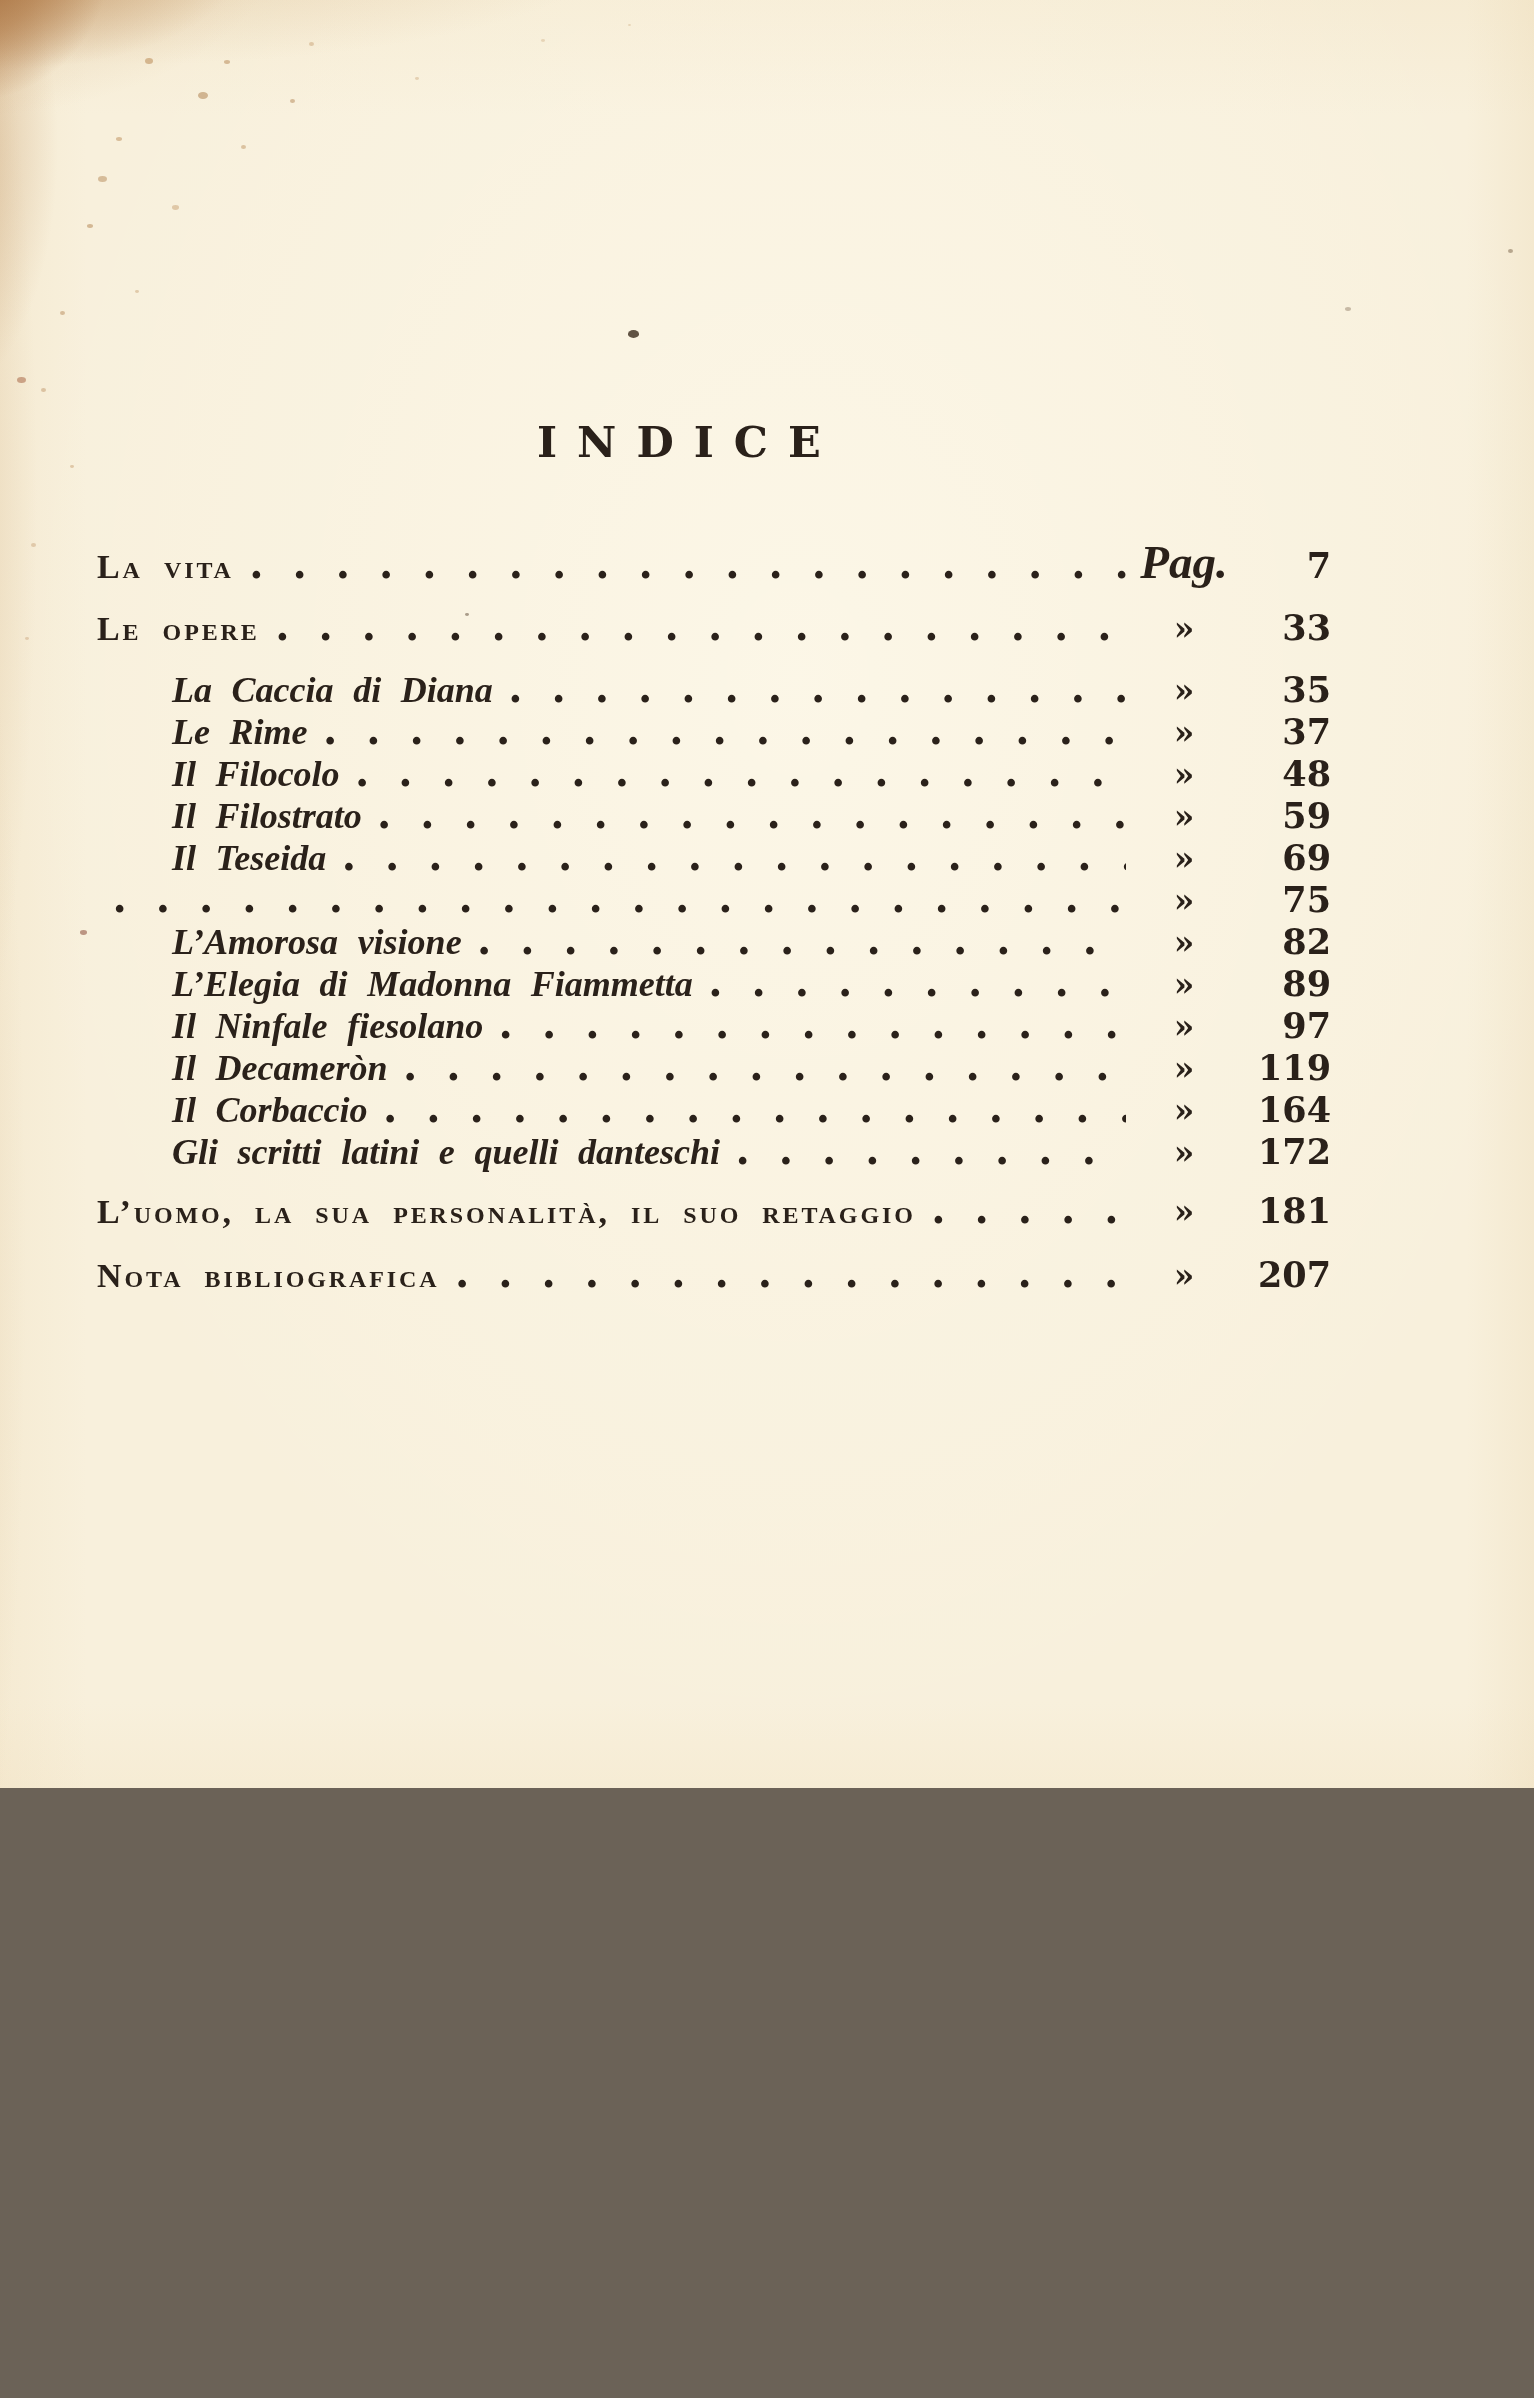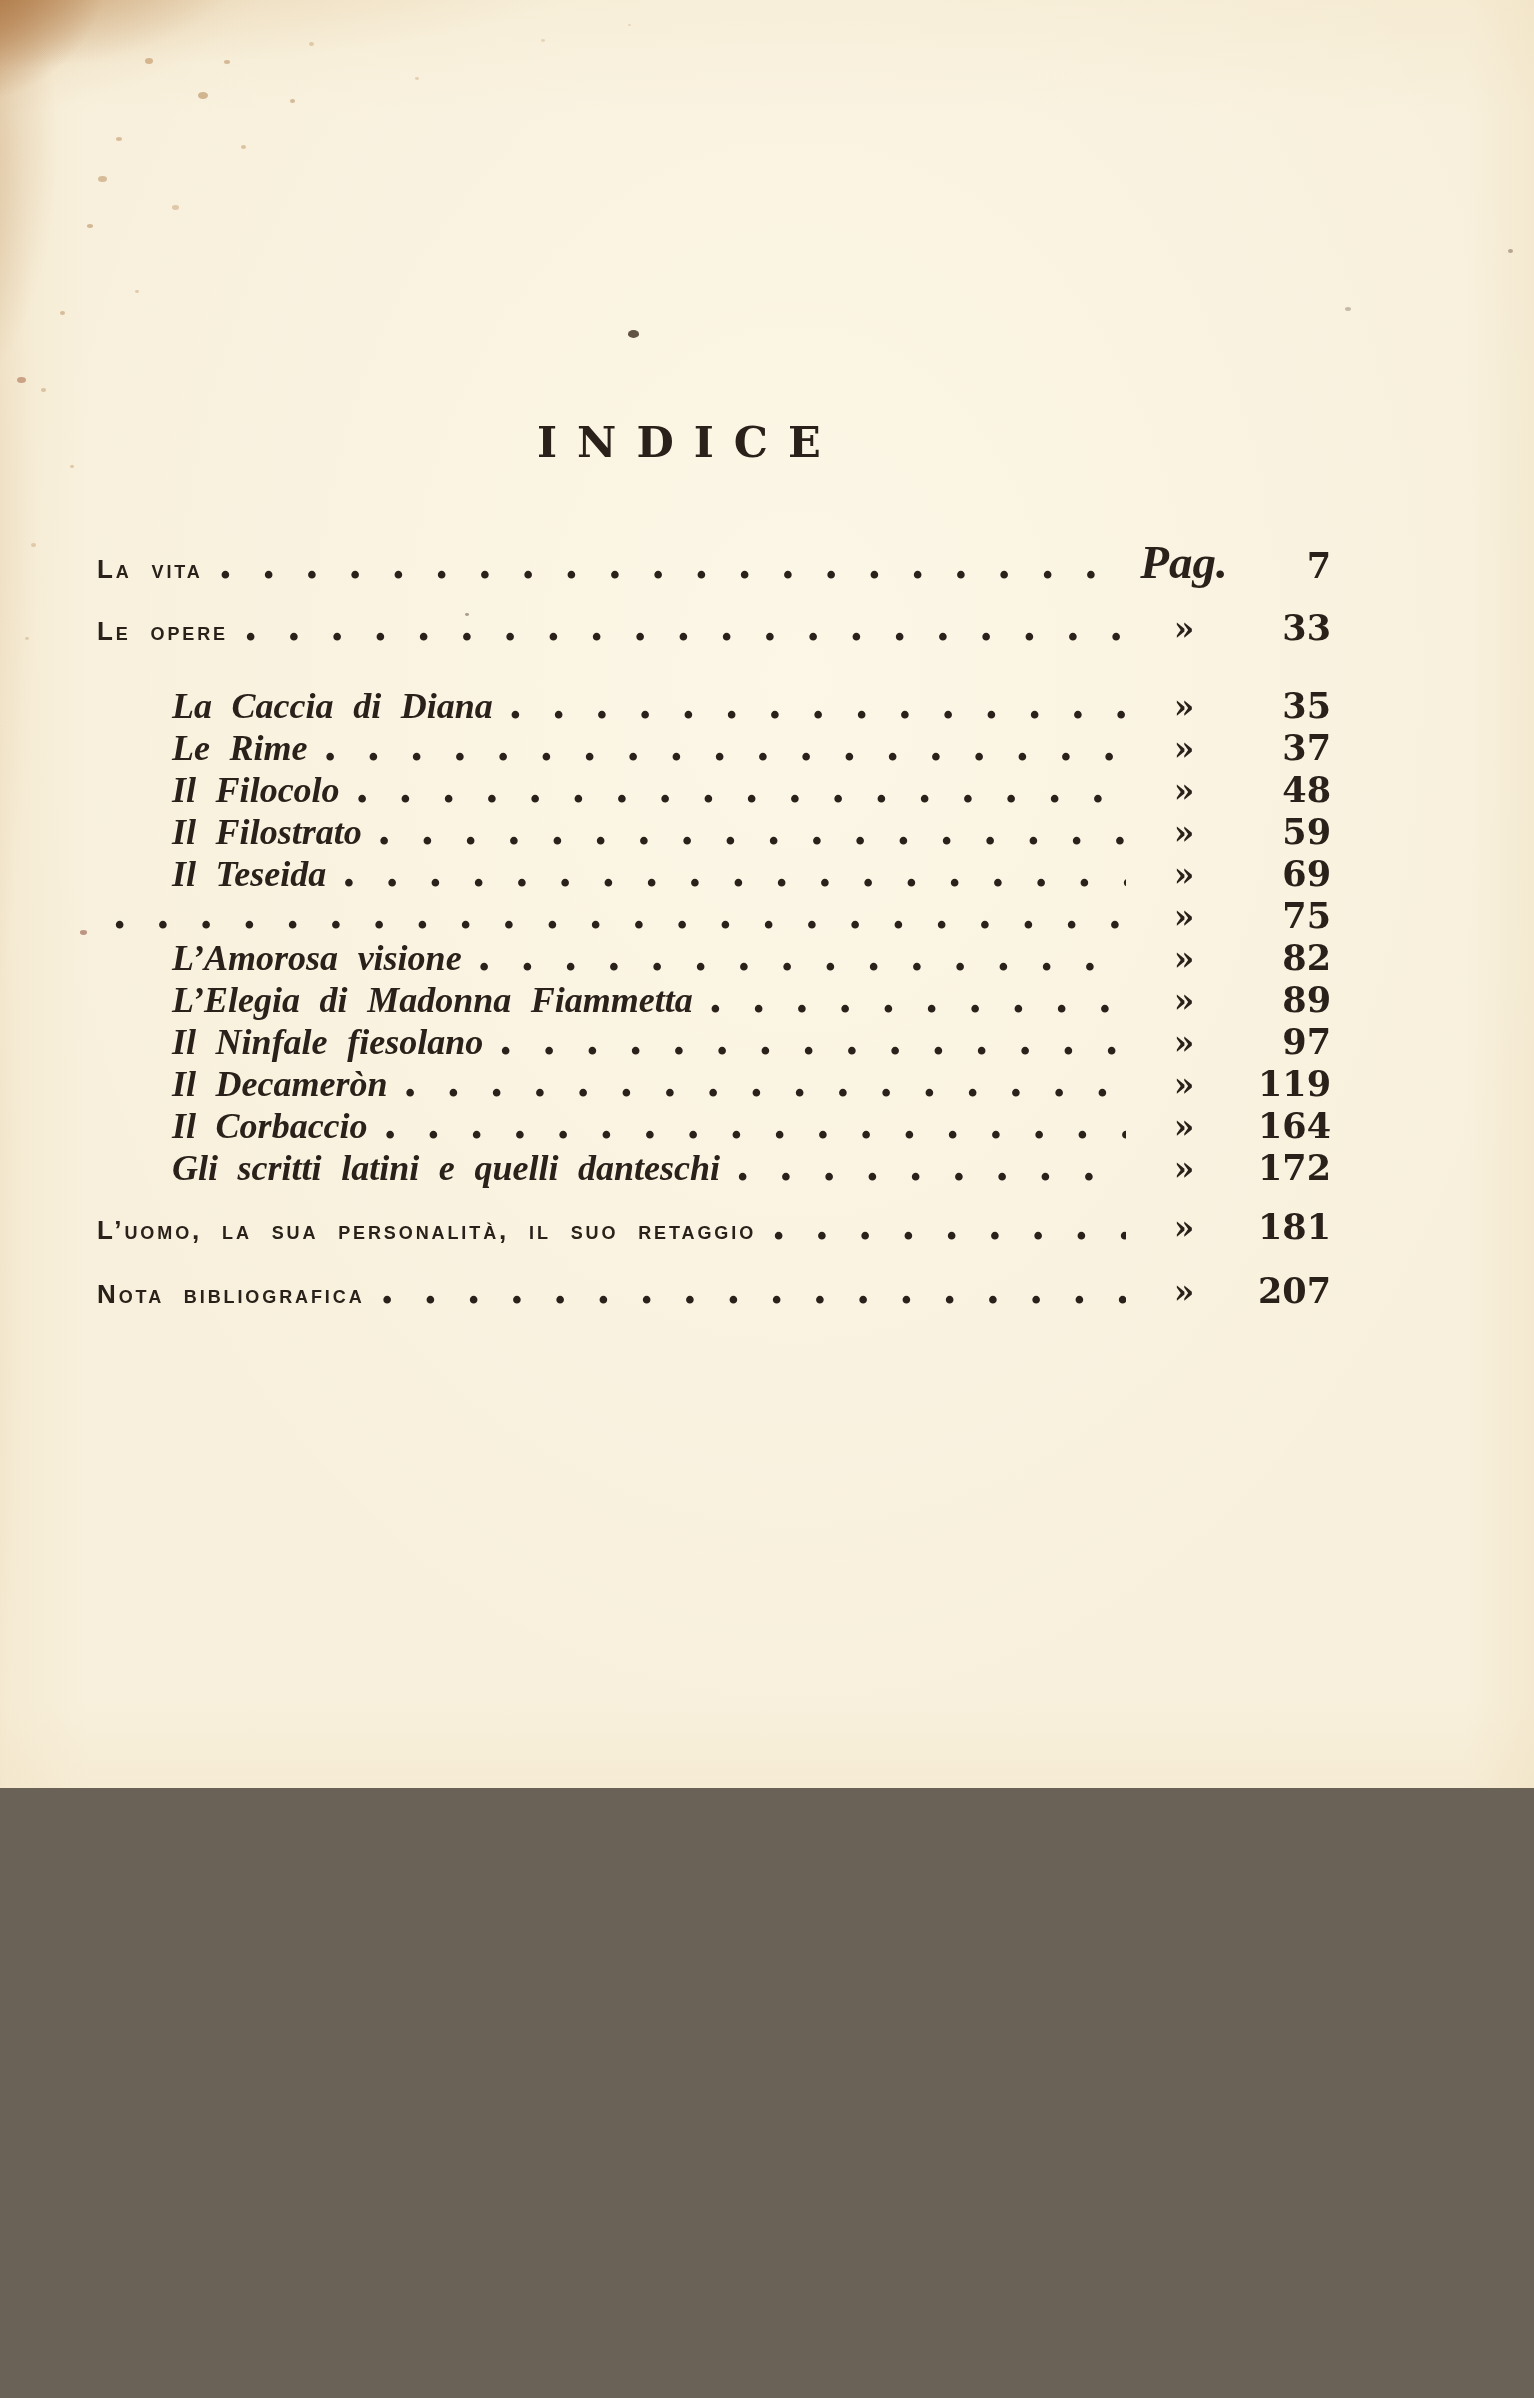--- a/index.html
+++ b/index.html
@@ -46,27 +46,27 @@
   }
   .row {
     display: flex;
     align-items: baseline;
     height: 42px;
     line-height: 42px;
     white-space: nowrap;
   }
   .row.main:not(:first-child) { margin-top: 22px; }
   .row.sub + .row.main { margin-top: 17px; }
-  .row.main + .row.sub { margin-top: 36px; }
+  .row.main + .row.sub { margin-top: 20px; }
   .label { flex: 0 0 auto; }
   .row.main .label {
-    font-family: Liberation Sans, sans-serif;
+    font-family: Liberation Serif, serif;
     font-variant: small-caps;
     font-weight: bold;
-    font-size: 26px;
+    font-size: 34px;
     letter-spacing: 2.9px;
     word-spacing: 9.7px;
     text-align: center;
   }
   .row.sub .label {
     font-family: "Liberation Serif", serif;
     font-style: italic;
     font-weight: bold;
     font-size: 36px;
     word-spacing: 10.6px;

